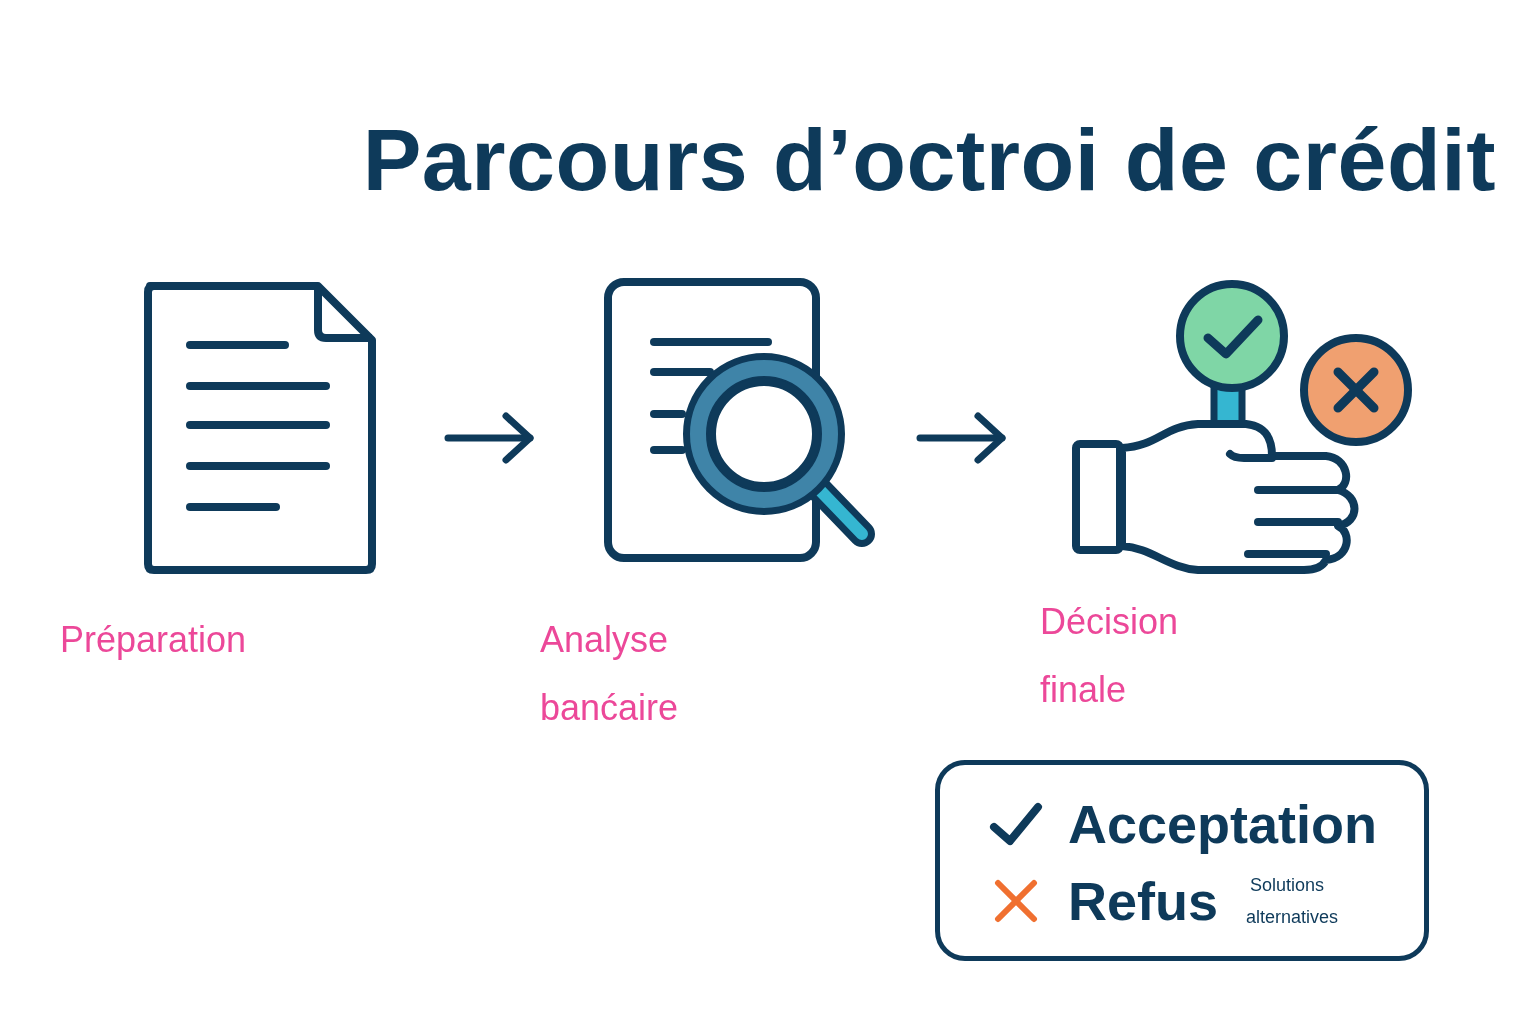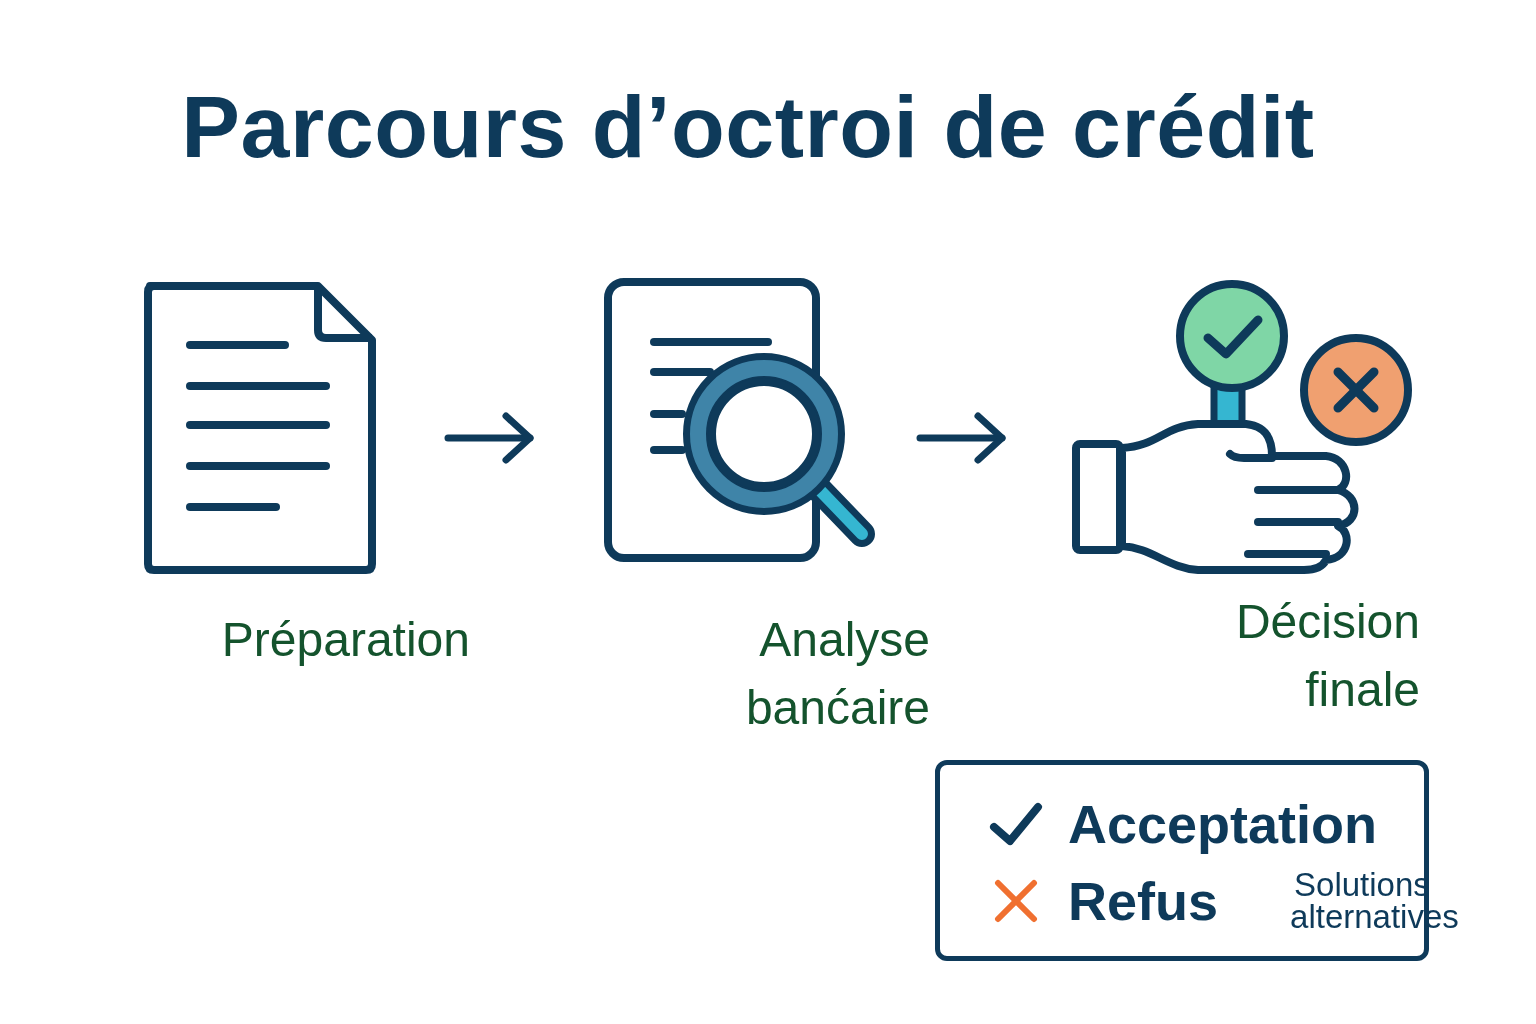--- a/index.html
+++ b/index.html
@@ -1,28 +1,28 @@
 <!DOCTYPE html>
 <html><head>
 <meta charset="utf-8">
 <style>
   html, body { margin:0; padding:0; background:#ffffff; }
   body { width:1536px; height:1024px; position:relative; overflow:hidden;
          font-family:"Liberation Sans", "DejaVu Sans", sans-serif; color:#0e3a5a; }
-  .title { position:absolute; left:0; width:1496px; top:76px; text-align:center;
+  .title { position:absolute; left:0; width:1496px; top:109px; text-align:right;
            font-size:88px; font-weight:bold; letter-spacing:0.5px; color:#0e3a5a; }
   .icon { position:absolute; }
-  .label { position:absolute; text-align:right; font-size:48px; line-height:68px; color:#14532d; }
+  .label { position:absolute; text-align:left; font-size:36px; line-height:68px; color:#ec4899; }
   .label span { display:block; }
   .arrow { position:absolute; }
   .result-box { position:absolute; left:935px; top:760px; width:494px; height:201px;
-                border:5px solid #0e3a5a; border-radius:12px; box-sizing:border-box; }
+                border:5px solid #0e3a5a; border-radius:30px; box-sizing:border-box; }
   .row { position:absolute; display:flex; align-items:center; }
   .big { font-size:54px; font-weight:bold; color:#0e3a5a; }
-  .small { font-size:33px; line-height:32px; color:#0e3a5a;margin-left:44px; }
+  .small { font-size:18px; line-height:32px; color:#0e3a5a; }
 </style>
 </head>
 <body>
 
 <div class="title">Parcours d’octroi de crédit</div>
 
 <svg class="icon" style="left:140px;top:276px" width="240" height="300" viewBox="0 0 240 300">
   <path d="M10 10 H178 L232 64 V288 Q232 294 226 294 H14 Q8 294 8 288 V16 Q8 10 14 10 Z" fill="#fff" stroke="#0e3a5a" stroke-width="8" stroke-linejoin="round"></path>
   <path d="M178 10 V54 Q178 62 186 62 H232" fill="none" stroke="#0e3a5a" stroke-width="8" stroke-linejoin="round"></path>
   <g stroke="#0e3a5a" stroke-width="8" stroke-linecap="round">

